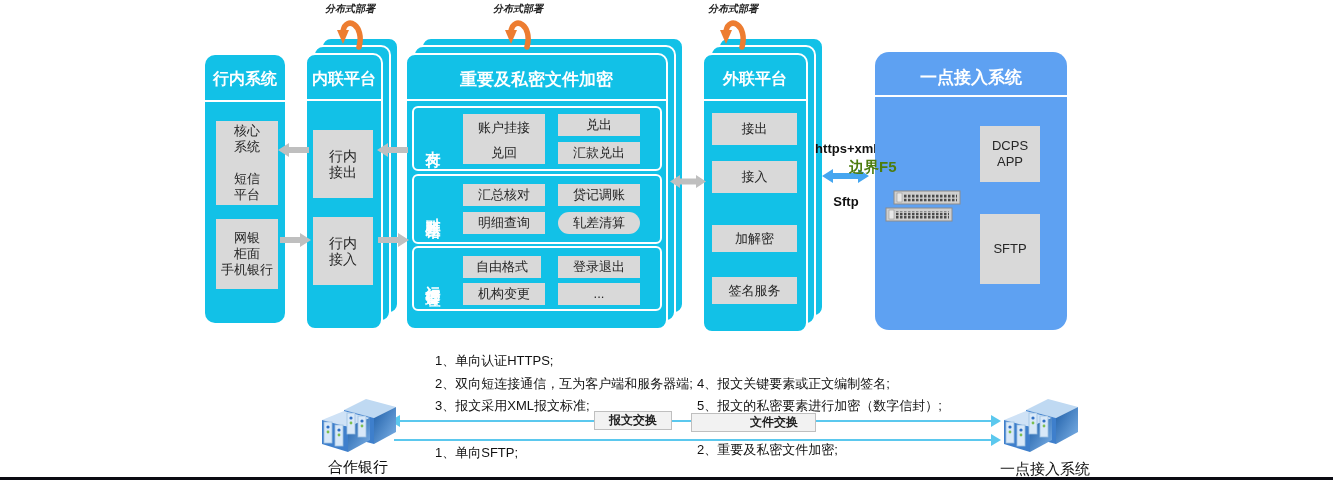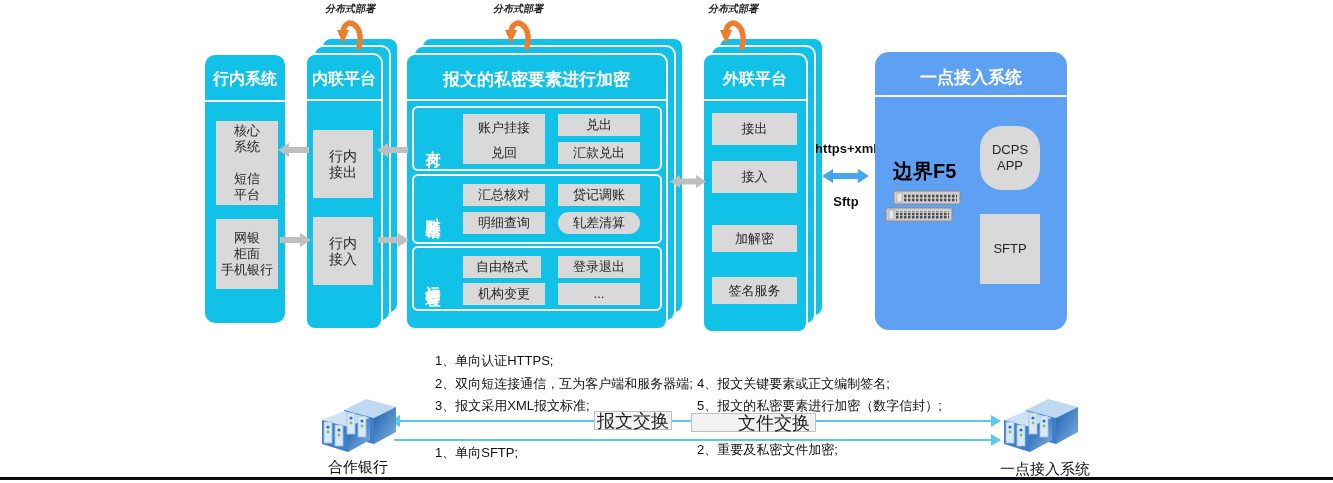--- a/index.html
+++ b/index.html
@@ -10,22 +10,22 @@
   .panel{position:absolute;background:#12C1E7;border-radius:10px;box-sizing:border-box;}
   .ptitle{position:absolute;left:0;right:0;text-align:center;color:#fff;font-weight:bold;}
   .sep{position:absolute;height:2px;background:#fff;left:0;right:0;}
   .gbox{position:absolute;background:#D9D9D9;color:#262626;display:flex;align-items:center;justify-content:center;
         text-align:center;white-space:pre-line;font-size:13px;line-height:16px;box-sizing:border-box;}
   .sect{position:absolute;border:2px solid #fff;border-radius:6px;box-sizing:border-box;}
   .vlabel{position:absolute;writing-mode:vertical-rl;text-orientation:upright;color:#fff;font-weight:bold;
           font-size:15px;letter-spacing:2px;line-height:18px;text-align:center;}
   .deploy{position:absolute;font-size:10px;color:#222;font-weight:600;text-align:center;white-space:nowrap;font-style:italic;}
   .note{position:absolute;font-size:13px;color:#111;white-space:nowrap;}
-  .tag{position:absolute;background:#F2F2F2;border:1px solid #BFBFBF;font-size:18px;color:#222;
-       display:flex;align-items:center;justify-content:center;z-index:5;}
+  .tag{position:absolute;background:#F2F2F2;border:1px solid #BFBFBF;font-size:12px;color:#222;
+       display:flex;align-items:center;justify-content:center;z-index:5;font-weight:bold;}
   .hline{position:absolute;height:2px;background:#5BC8EE;z-index:2;}
   .arrL{position:absolute;width:0;height:0;border-top:6px solid transparent;border-bottom:6px solid transparent;
         border-right:10px solid #5BC8EE;z-index:2;}
   .arrR{position:absolute;width:0;height:0;border-top:6px solid transparent;border-bottom:6px solid transparent;
         border-left:10px solid #5BC8EE;z-index:2;}
   .linklbl{position:absolute;font-size:13px;font-weight:bold;color:#111;text-align:center;white-space:nowrap;}
   .iconlbl{position:absolute;font-size:15px;color:#111;text-align:center;white-space:nowrap;}
   .blackbar{position:absolute;left:0;top:477px;width:1333px;height:3px;background:#0a0a12;}
 </style>
 </head>
@@ -70,21 +70,21 @@
     <div class="sep" style="top:44px;"></div>
   </div>
   <div class="gbox" style="left:313px;top:130px;width:60px;height:68px;font-size:14px;">行内
 接出</div>
   <div class="gbox" style="left:313px;top:217px;width:60px;height:68px;font-size:14px;">行内
 接入</div>
 
   <div class="card" style="left:421px;top:37px;width:263px;height:277px;"></div>
   <div class="card" style="left:413px;top:45px;width:263px;height:277px;"></div>
   <div class="card" style="left:405px;top:53px;width:263px;height:277px;">
-    <div class="ptitle" style="top:13px;font-size:17px;">报文的私密要素进行加密</div>
+    <div class="ptitle" style="top:13px;font-size:17px;">重要及私密文件加密</div>
     <div class="sep" style="top:44px;"></div>
   </div>
   <div class="sect" style="left:412px;top:106px;width:250px;height:65px;"></div>
   <div class="sect" style="left:412px;top:174px;width:250px;height:70px;"></div>
   <div class="sect" style="left:412px;top:246px;width:250px;height:65px;"></div>
 
   <div class="vlabel" style="left:424px;top:120px;height:42px;">支付</div>
   <div class="vlabel" style="left:424px;top:176px;height:68px;">对账差错</div>
   <div class="vlabel" style="left:424px;top:244px;height:68px;">运行管理</div>
 
@@ -133,36 +133,36 @@
   <div class="linklbl" style="left:812px;top:141px;width:68px;">https+xml</div>
   <svg class="abs" style="left:822px;top:168px;" width="47" height="16" viewBox="0 0 47 16">
     <polygon points="0,8 11,1 11,5 36,5 36,1 47,8 36,15 36,11 11,11 11,15" fill="#45A6F0"></polygon>
   </svg>
   <div class="linklbl" style="left:828px;top:194px;width:36px;">Sftp</div>
 
   <div class="panel" style="left:875px;top:52px;width:192px;height:278px;background:#5EA1F2;border-radius:14px;">
     <div class="ptitle" style="top:14px;font-size:17px;">一点接入系统</div>
     <div class="sep" style="top:43px;"></div>
   </div>
-  <div class="abs" style="left:893px;top:158px;font-size:20px;font-weight:bold;color:#000000;">边界F5</div>
+  <div class="abs" style="left:849px;top:158px;font-size:15px;font-weight:bold;color:#4d7c0f;">边界F5</div>
   <svg class="abs" style="left:884px;top:188px;" width="80" height="42" viewBox="0 0 80 42">
     <defs>
       <pattern id="ports" width="4" height="7" patternUnits="userSpaceOnUse">
         <rect width="2.5" height="2.5" y="0" fill="#4a4a4a"></rect>
         <rect width="2.5" height="2.5" y="3.8" fill="#4a4a4a"></rect>
       </pattern>
     </defs>
     <rect x="10" y="3" width="66" height="13" fill="#CFCFCF" stroke="#8C8C8C" stroke-width="1"></rect>
     <rect x="13" y="5" width="5" height="9" fill="#E8E8E8" stroke="#8C8C8C" stroke-width="0.5"></rect>
     <rect x="20" y="6" width="53" height="8" fill="url(#ports)"></rect>
     <rect x="2" y="20" width="66" height="13" fill="#CFCFCF" stroke="#8C8C8C" stroke-width="1"></rect>
     <rect x="5" y="22" width="5" height="9" fill="#E8E8E8" stroke="#8C8C8C" stroke-width="0.5"></rect>
     <rect x="12" y="23" width="53" height="8" fill="url(#ports)"></rect>
   </svg>
-  <div class="gbox" style="left:980px;top:126px;width:60px;height:64px;border-radius:22px;">DCPS
+  <div class="gbox" style="left:980px;top:126px;width:60px;height:56px;">DCPS
 APP</div>
   <div class="gbox" style="left:980px;top:214px;width:60px;height:70px;">SFTP</div>
 
   <div class="note" style="left:435px;top:352px;">1、单向认证HTTPS;</div>
   <div class="note" style="left:435px;top:375px;">2、双向短连接通信，互为客户端和服务器端;</div>
   <div class="note" style="left:435px;top:397px;">3、报文采用XML报文标准;</div>
   <div class="note" style="left:697px;top:375px;">4、报文关键要素或正文编制签名;</div>
   <div class="note" style="left:697px;top:397px;">5、报文的私密要素进行加密（数字信封）;</div>
   <div class="note" style="left:435px;top:444px;">1、单向SFTP;</div>
   <div class="note" style="left:697px;top:441px;">2、重要及私密文件加密;</div>

